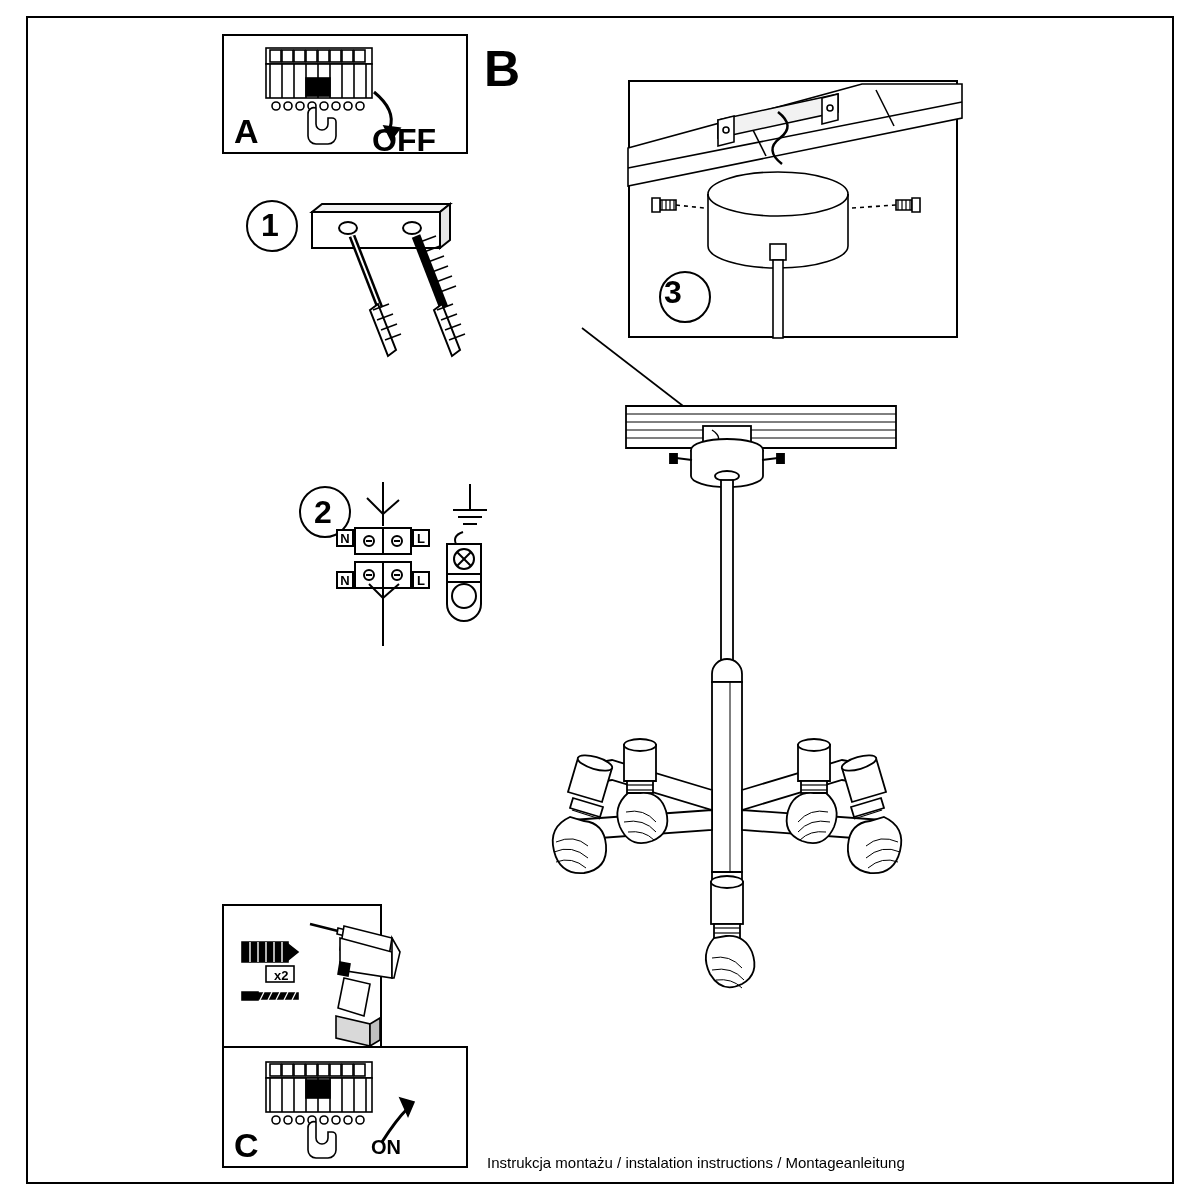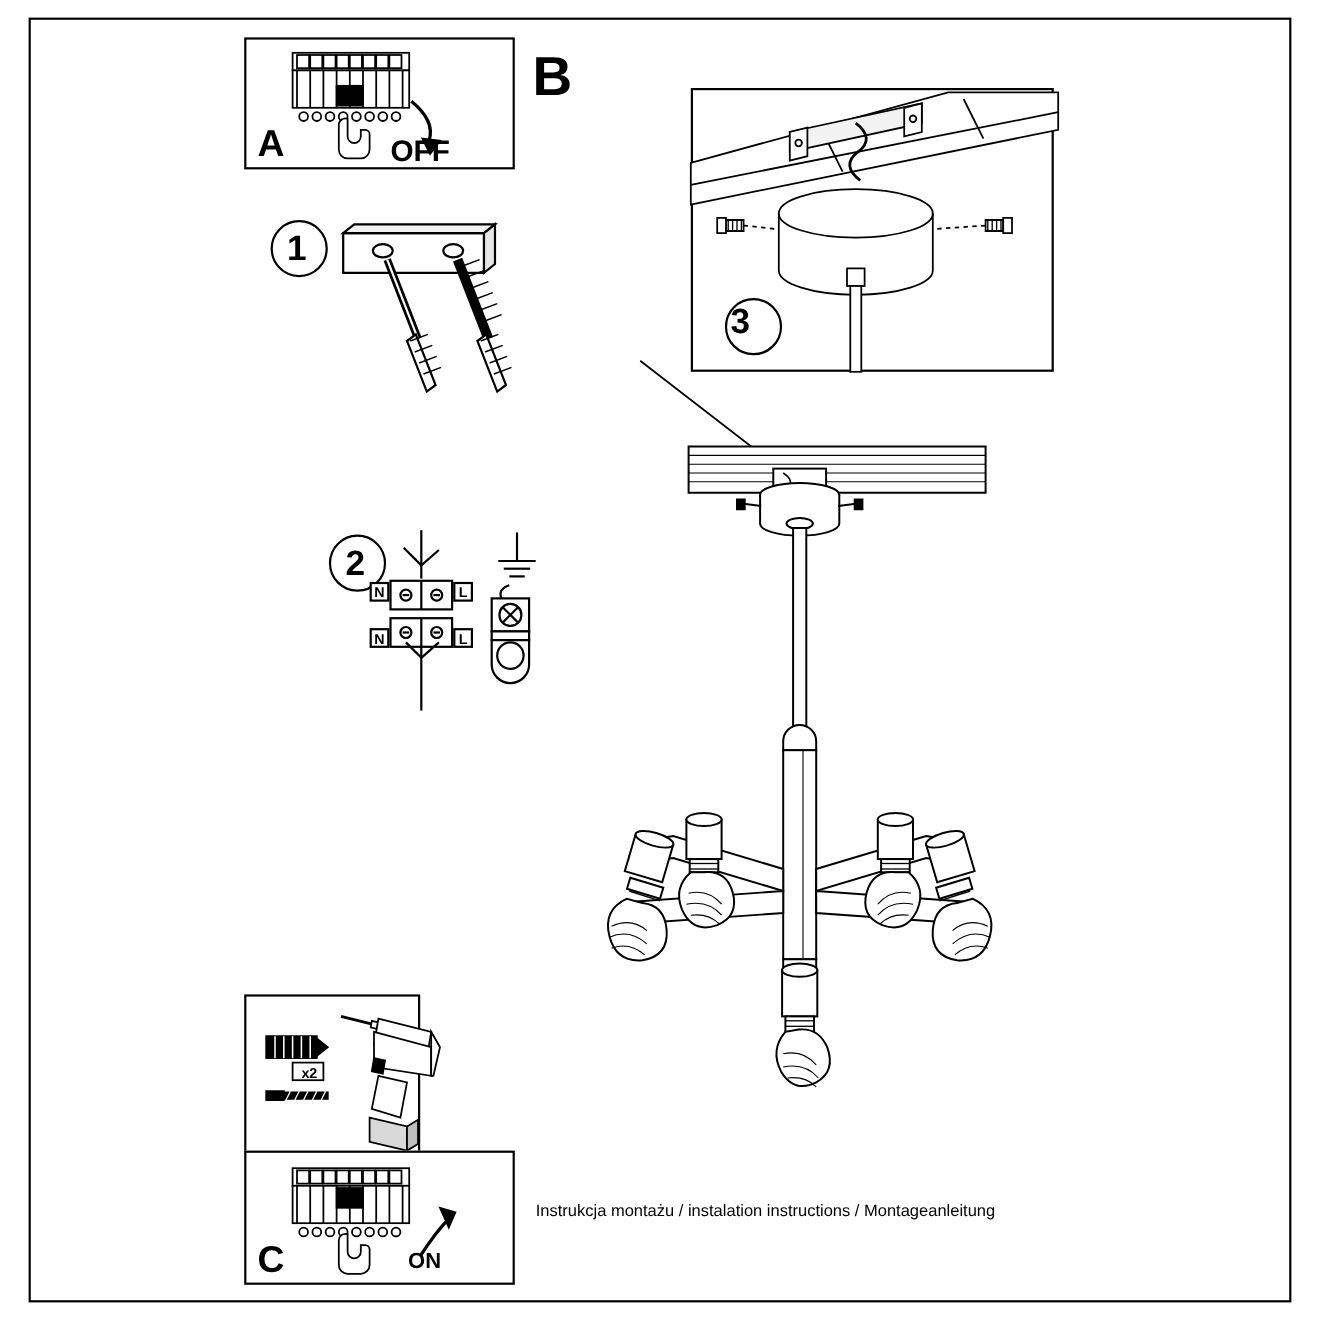--- a/index.html
+++ b/index.html
@@ -58,21 +58,21 @@
             <circle cx="136" cy="70" r="4"></circle>
         </g>
 
         <path d="M92 72 l0 16 a6 6 0 0 0 12 0 l0 -6 l4 0 a4 4 0 0 1 4 4 l0 14 a8 8 0 0 1 -8 8 l-12 0 a8 8 0 0 1 -8 -8 l0 -22 a6 6 0 0 1 8 -6z" fill="#fff"></path>
 
         <path d="M150 56 q22 18 16 36" stroke-width="3"></path>
         <path d="M160 90 l7 14 l9 -12 z" fill="#000" stroke="#000"></path>
       </g>
     </svg>
     <div class="lbl" style="left:10px;top:76px;font-size:34px;">A</div>
-    <div class="lbl" style="left:131px;top:86px;font-size:27px;">OFF</div>
+    <div class="lbl" style="left:148px;top:86px;font-size:32px;">OFF</div>
   </div>
 
   <div class="lbl" style="left:484px;top:40px;font-size:50px;">B</div>
 
   <div style="position:absolute;left:240px;top:192px;width:300px;height:220px;">
     <svg width="300" height="220" viewBox="0 0 300 220">
       <g class="t" stroke-width="2">
         <circle cx="32" cy="34" r="25" fill="#fff"></circle>
 
         <path d="M72 20 l128 0 l0 36 l-128 0 z" fill="#fff"></path>
@@ -424,17 +424,17 @@
         </g>
         <path d="M92 74 l0 16 a6 6 0 0 0 12 0 l0 -6 l4 0 a4 4 0 0 1 4 4 l0 14 a8 8 0 0 1 -8 8 l-12 0 a8 8 0 0 1 -8 -8 l0 -22 a6 6 0 0 1 8 -6z" fill="#fff"></path>
         <path d="M158 94 q14 -22 26 -34" stroke-width="3"></path>
         <path d="M176 50 l14 4 l-6 14 z" fill="#000" stroke="#000"></path>
       </g>
     </svg>
     <div class="lbl" style="left:10px;top:78px;font-size:34px;">C</div>
     <div class="lbl" style="left:147px;top:88px;font-size:20px;">ON</div>
   </div>
 
-  <div class="caption" style="left:487px;top:1090px;width:500px;">
+  <div class="caption" style="left:487px;top:1152px;width:500px;">
     <div>Instrukcja montażu / instalation instructions / Montageanleitung</div>
   </div>
 
 </div>
 
 </body></html>

